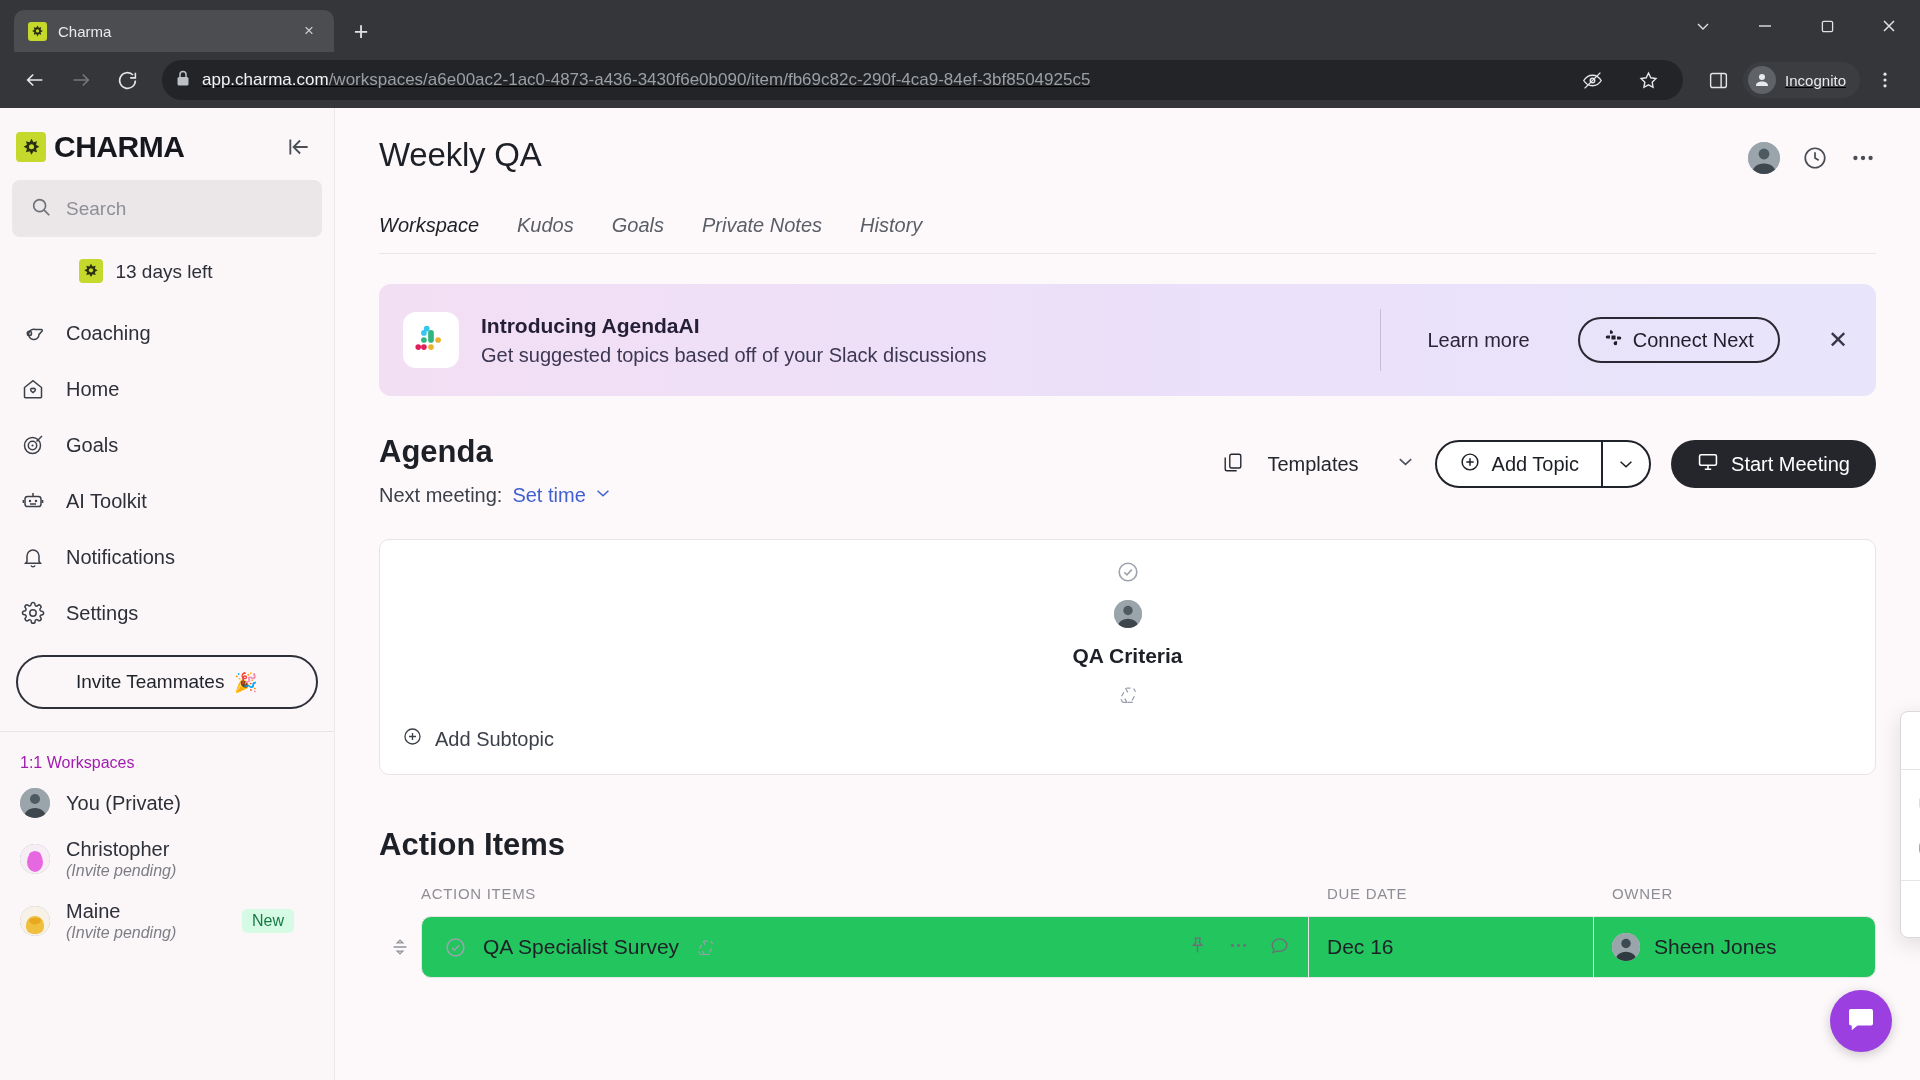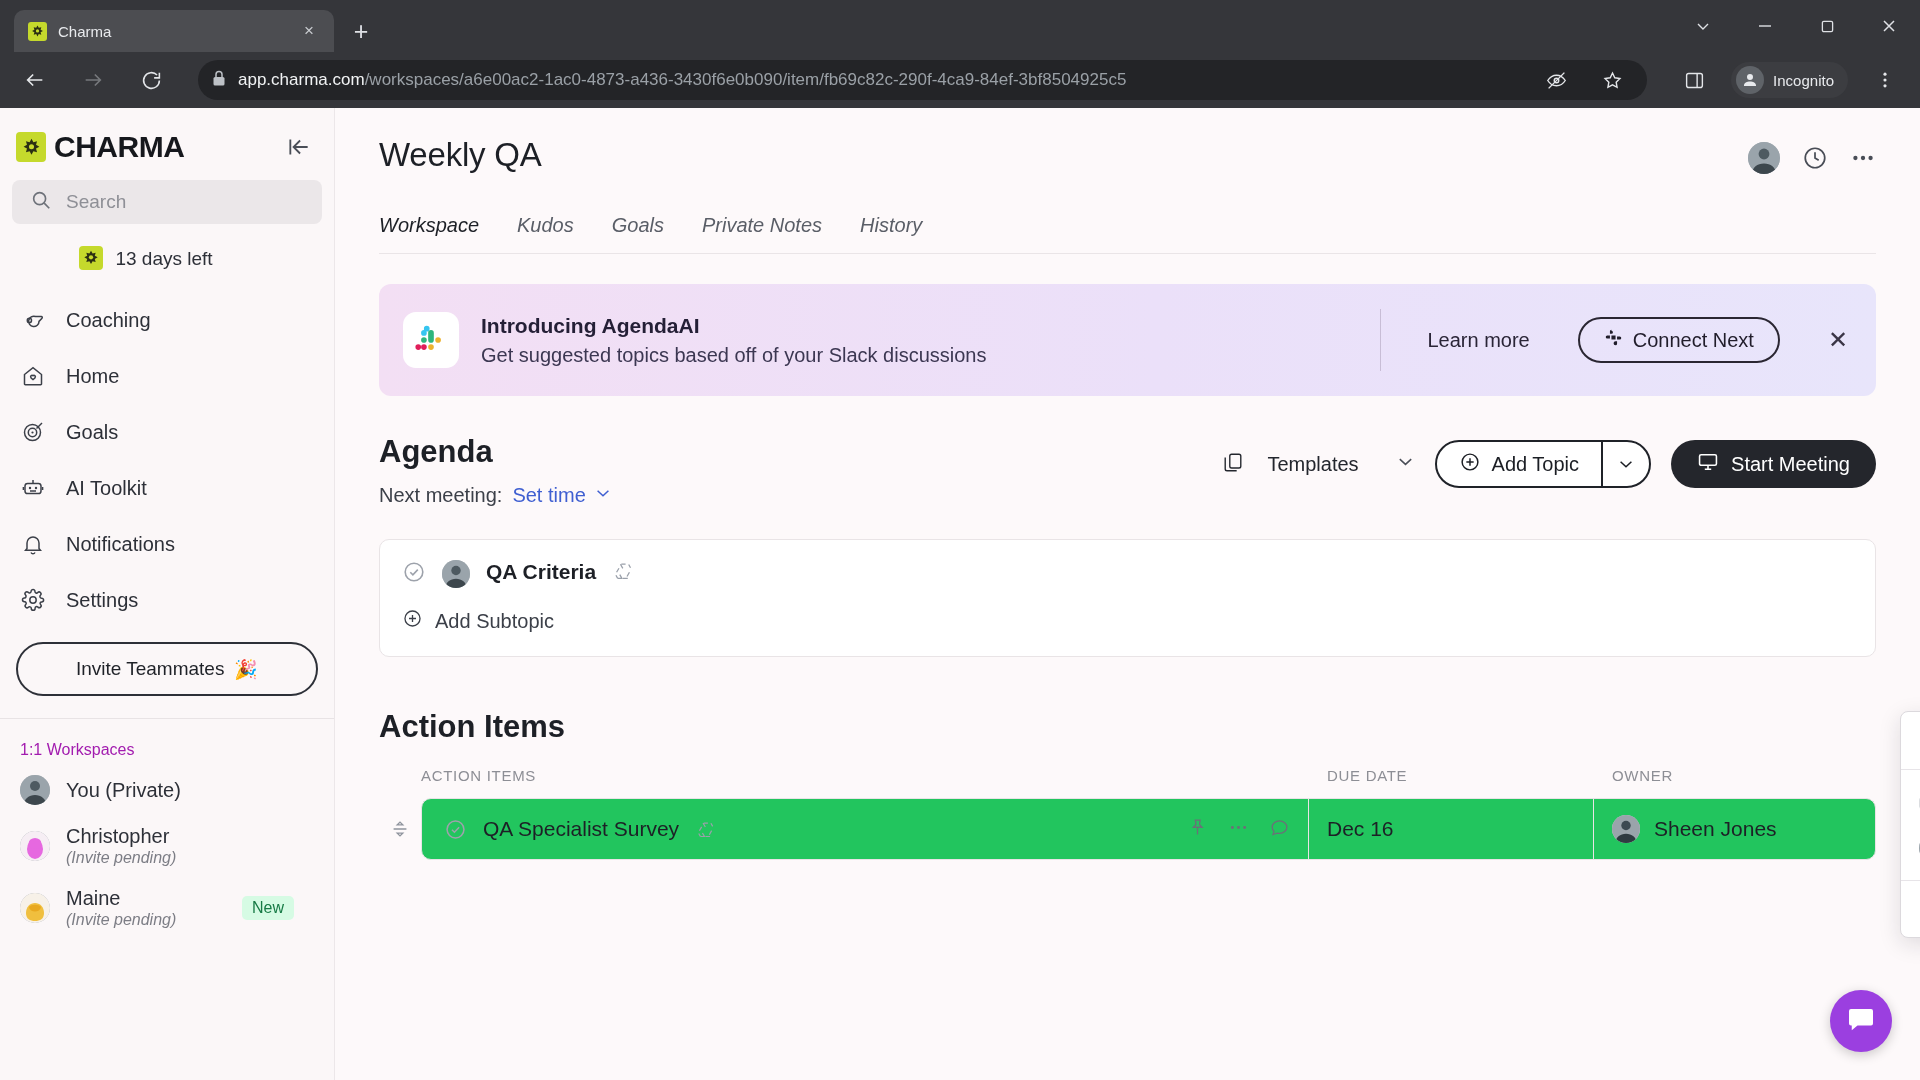--- a/index.html
+++ b/index.html
@@ -47,21 +47,21 @@
     position: absolute; right: 0; top: 0; height: 52px;
     display: flex; align-items: center; gap: 0;
   }
   .winctl > div {
     width: 62px; height: 52px; display: flex; align-items: center;
     justify-content: center; color: #dfe1e5; font-size: 16px; cursor: pointer;
   }
 
   .toolbar {
     height: 56px; display: flex; align-items: center;
-    padding: 0 14px; gap: 16px; background: #35363a;
+    padding: 0 14px; gap: 4px; background: #35363a; text-decoration: underline;
   }
   .navbtn {
     width: 42px; height: 42px; border-radius: 50%;
     display: flex; align-items: center; justify-content: center;
     color: #e4e6e9; cursor: pointer; flex: 0 0 auto;
   }
   .navbtn.dim { color: #76787c; }
   .omnibox {
     flex: 1; height: 40px; margin: 0 10px;
     background: #232427; border-radius: 20px;
@@ -104,21 +104,21 @@
     display: flex; align-items: center; justify-content: center;
   }
   .brand-text {
     font-size: 30px; font-weight: 800; letter-spacing: -0.5px;
     color: #16181d;
   }
   .collapse-btn {
     color: #4a4e57; cursor: pointer; display: flex; align-items: center;
   }
   .search-box {
-    margin: 2px 12px 0 12px; height: 44px; background: #ebe7e9;
+    margin: 2px 12px 0 12px; height: 57px; background: #ebe7e9;
     border-radius: 8px; display: flex; align-items: center;
     gap: 14px; padding: 0 18px; cursor: text;
   }
   .search-box .ph { color: #8e8f96; font-size: 19px; }
   .trial-row {
     display: flex; align-items: flex-end; gap: 12px;
     padding: 22px 0 14px 0; justify-content: center;
     margin-right: 42px;
   }
   .trial-badge {
@@ -250,22 +250,23 @@
     font-size: 20px; cursor: pointer; border: none; font-family: inherit;
     white-space: nowrap;
   }
 
   
   .topic-card {
     margin-top: 32px; background: #fff; border: 1px solid #e9e4e6;
     border-radius: 10px; padding: 0;
   }
   .topic-row {
-    display: flex; align-items: flex-start; gap: 16px;
+    display: flex; align-items: center; gap: 16px;
     padding: 20px 22px 16px 22px;
+    flex-direction: column;
   }
   .check-circle { color: #9da2ab; display: flex; align-items: center; flex: 0 0 auto; }
   .topic-title { font-size: 21px; color: #1d2026; font-weight: 700; }
   .recycle-icon { color: #9aa0aa; display: flex; align-items: center; }
   .add-subtopic {
     display: flex; align-items: center; gap: 12px;
     padding: 4px 22px 22px 22px; font-size: 20px; color: #3c4049; cursor: pointer;
   }
 
   

